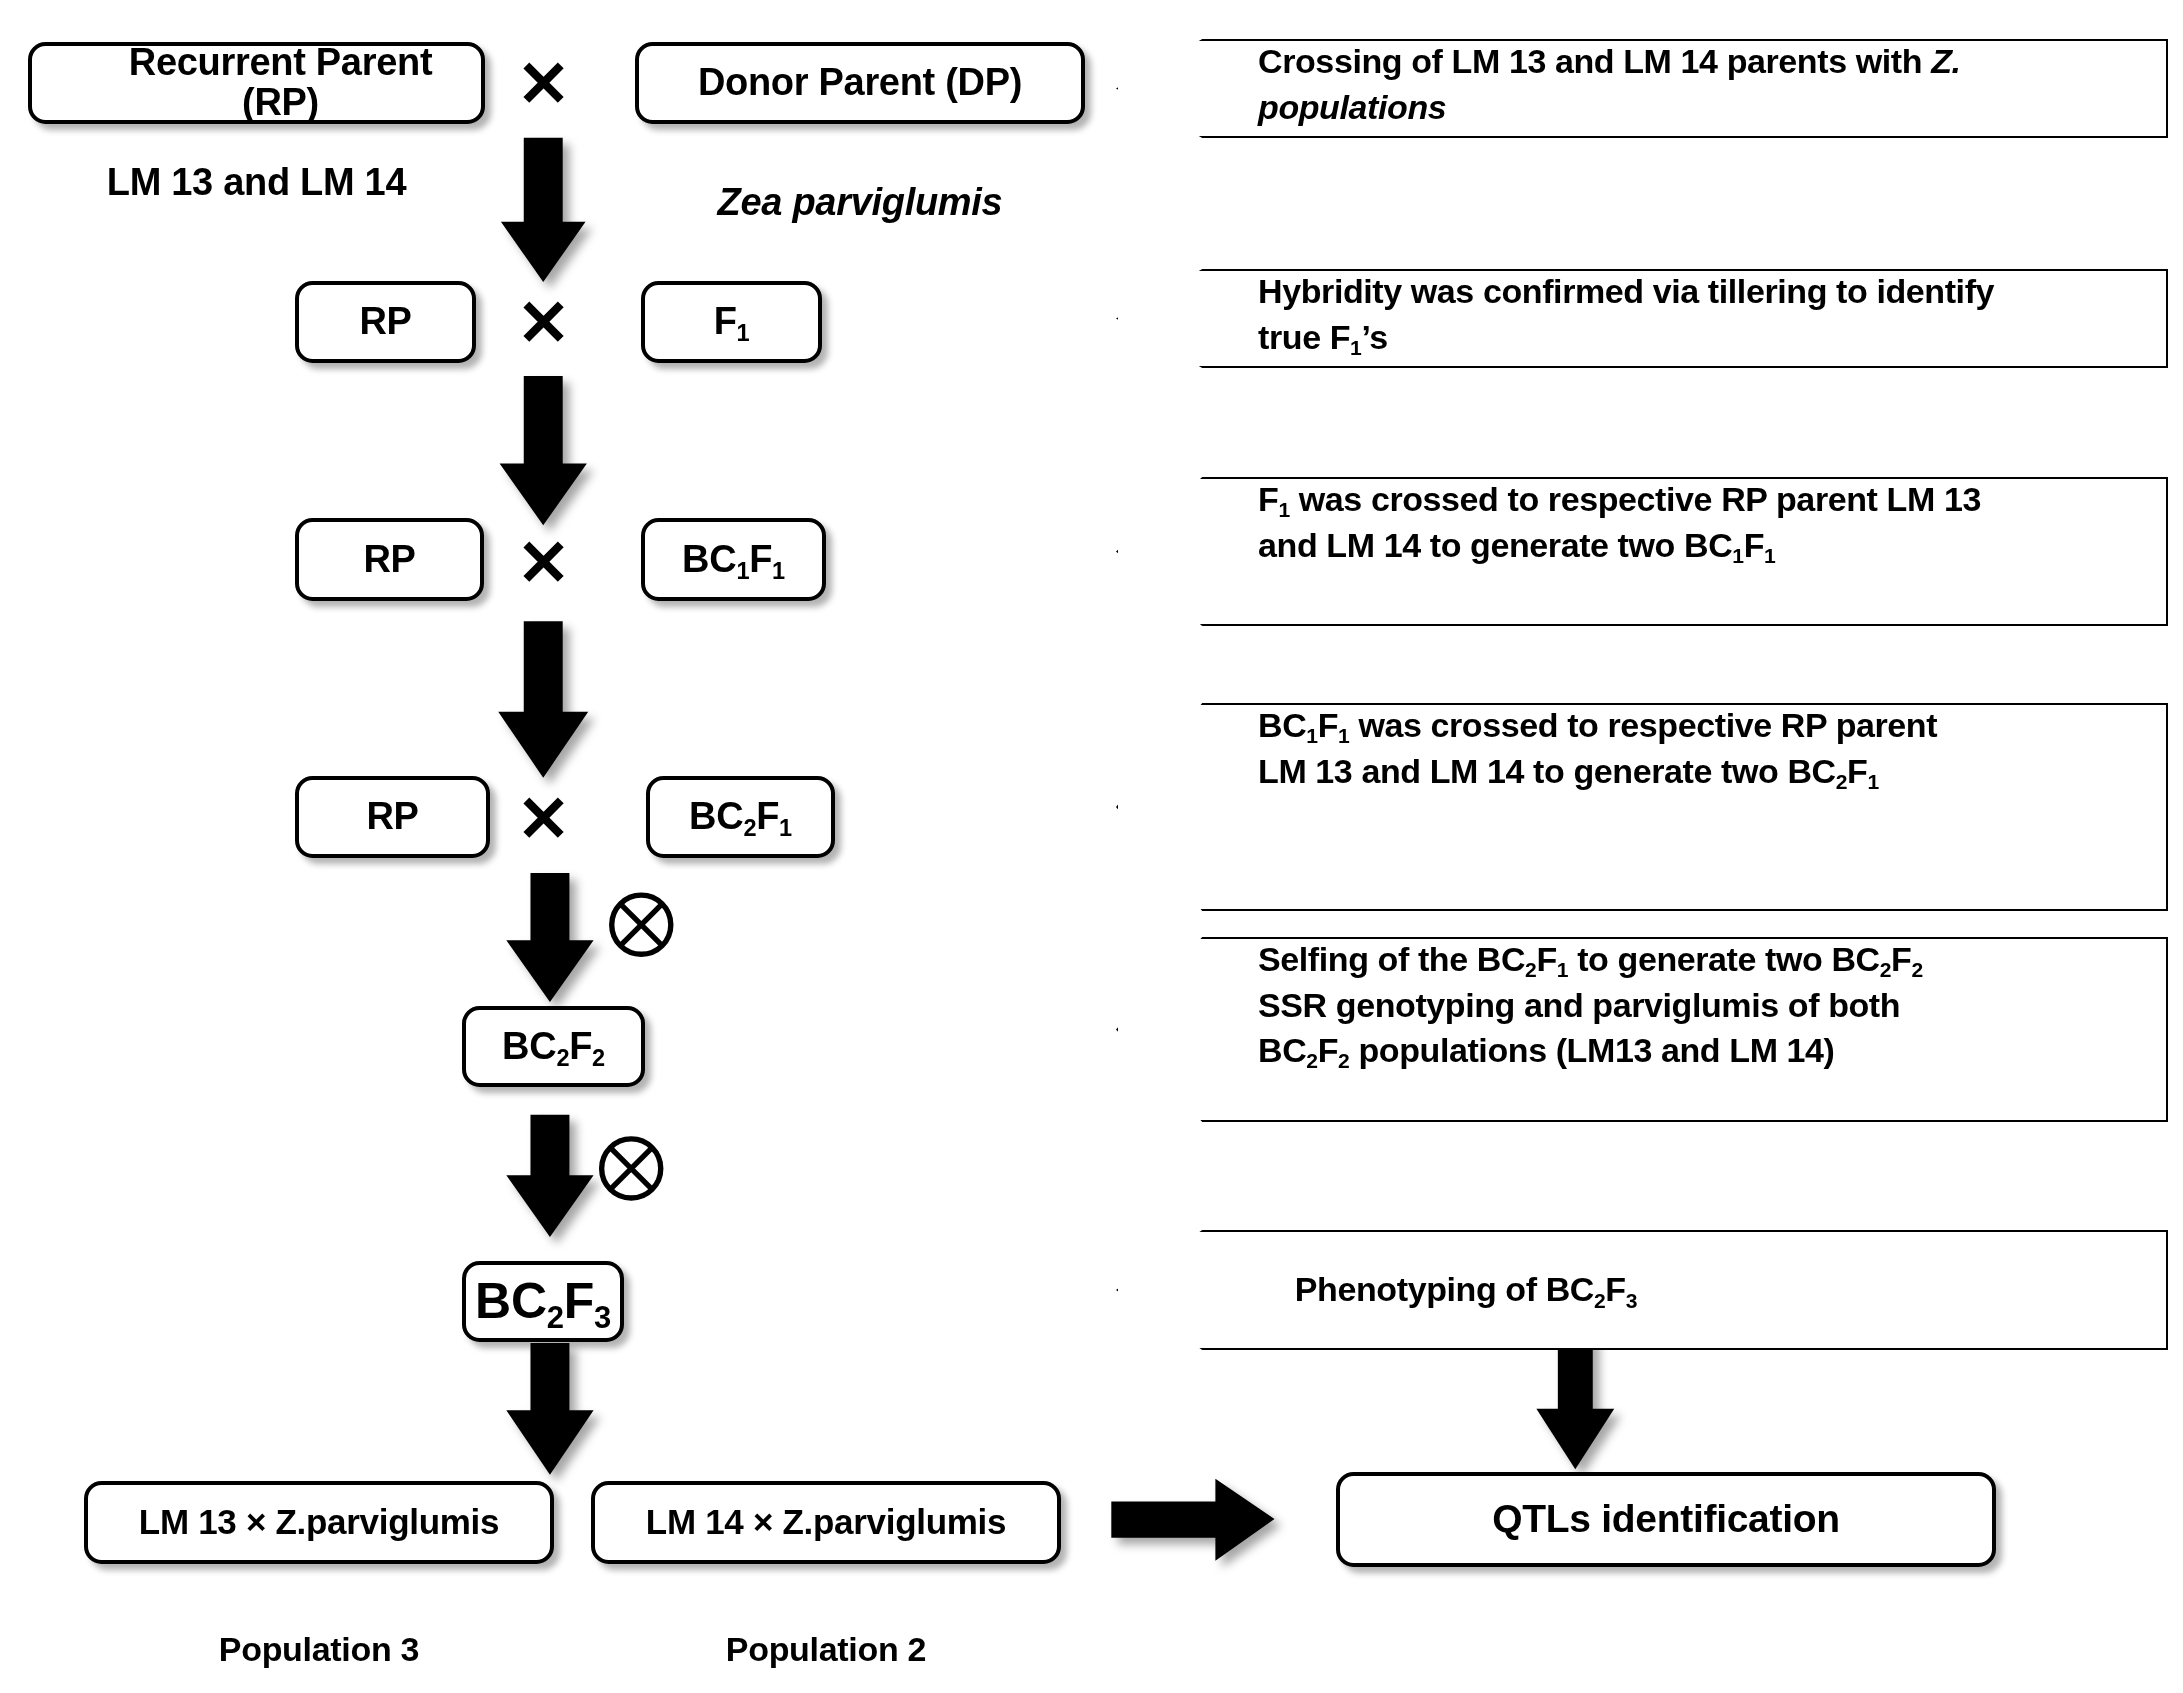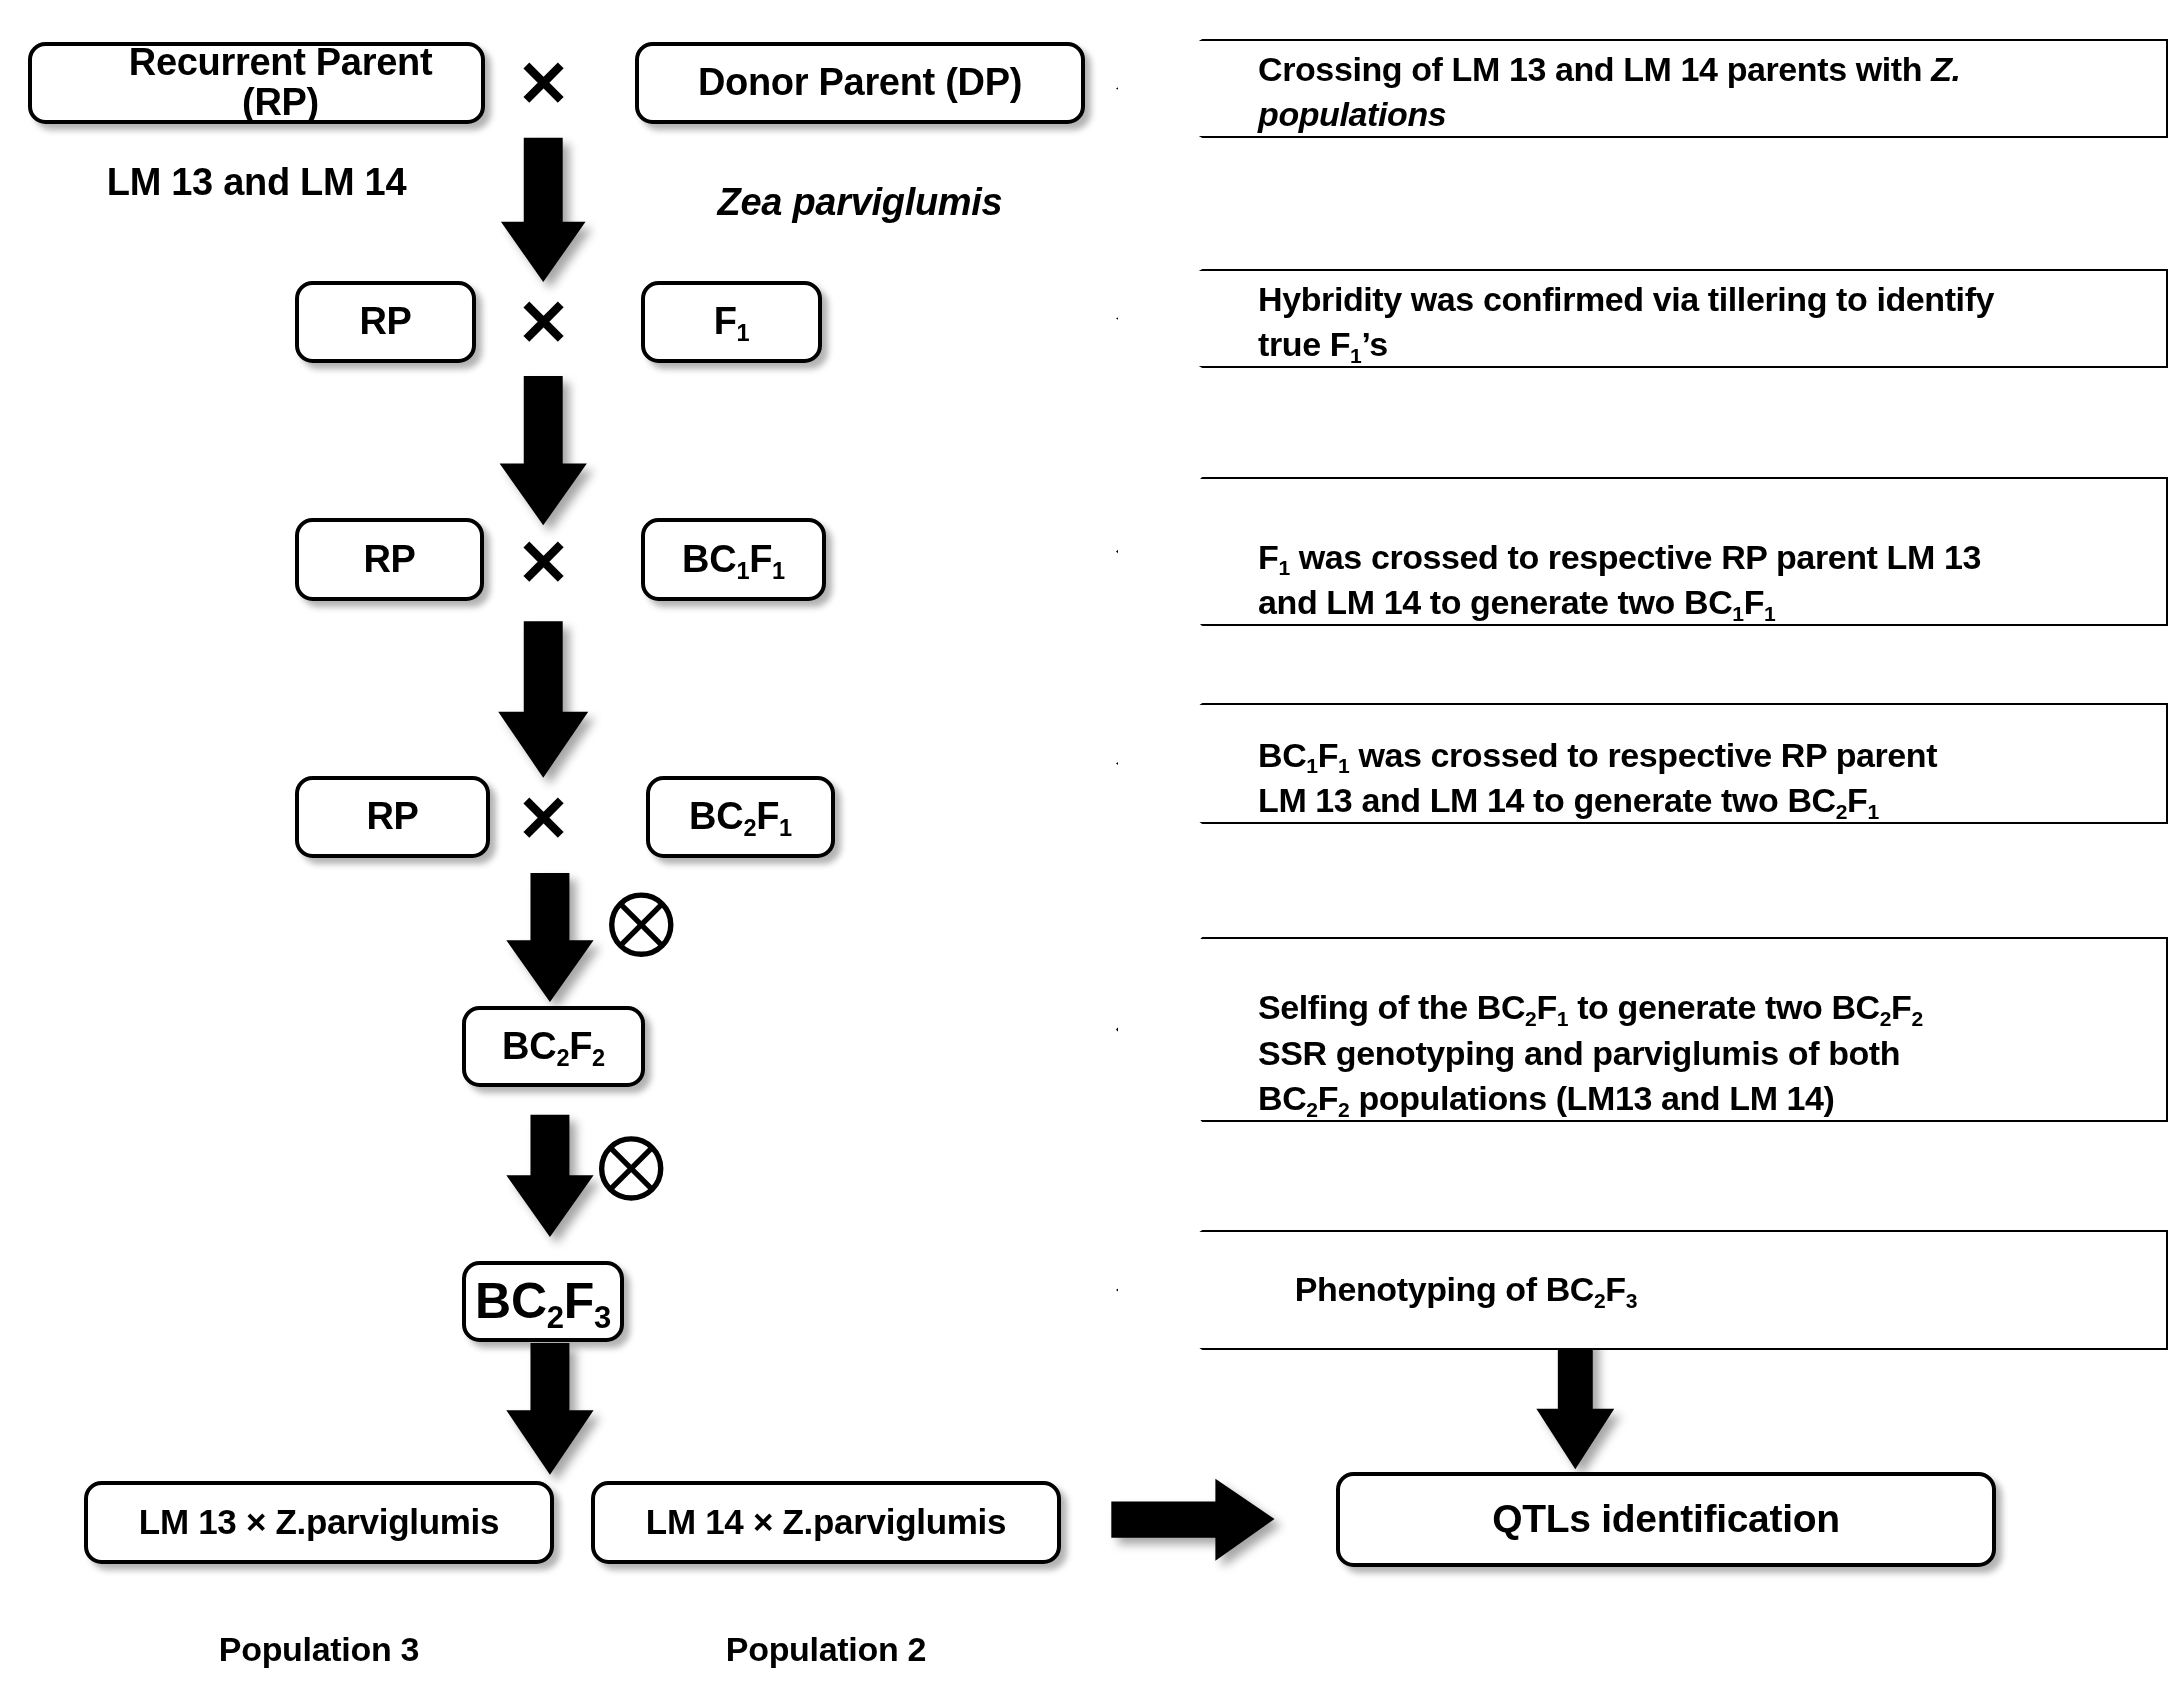--- a/index.html
+++ b/index.html
@@ -46,21 +46,21 @@
     clip-path:polygon(8.2% 0, 100% 0, 100% 100%, 8.2% 100%, 0 50%);
     filter:drop-shadow(6px 6px 4.7px rgba(0,0,0,0.35));
   }
   .callout .shape::after{
     content:"";position:absolute;inset:0;
     border:0;
   }
   .callout .ctext{
     position:absolute;
     left:13.5%;right:3%;top:0;bottom:0;
-    display:flex;flex-direction:column;justify-content:flex-end;
+    display:flex;flex-direction:column;justify-content:flex-start;
     font-weight:bold;color:#000;
     line-height:1.34;
     letter-spacing:-0.4px;
     white-space:pre-line;
   }
   .callout.mid .ctext{justify-content:center;}
 
   
   .xmark{
     position:absolute;
@@ -192,21 +192,21 @@
   <div class="box" style="left:295px;top:776px;width:195px;height:82px;font-size:38px;">
     <span class="t">RP</span>
   </div>
 
   <div class="xmark" style="left:510px;top:787px;width:67px;font-size:64px;">✕</div>
 
   <div class="box" style="left:646px;top:776px;width:189px;height:82px;font-size:38px;">
     <span class="t">BC<sub>2</sub>F<sub>1</sub></span>
   </div>
 
-  <div class="callout" style="left:1116px;top:703px;width:1052px;height:121px;">
+  <div class="callout" style="left:1116px;top:703px;width:1052px;height:208px;">
     <div class="shape"></div>
     <div class="ctext" style="font-size:34px;">
       <span>BC<sub>1</sub>F<sub>1</sub> was crossed to respective RP parent</span>
       <span>LM 13 and LM 14 to generate two BC<sub>2</sub>F<sub>1</sub></span>
     </div>
   </div>
 
   <div class="box" style="left:462px;top:1006px;width:183px;height:81px;font-size:38px;">
     <span class="t">BC<sub>2</sub>F<sub>2</sub></span>
   </div>

